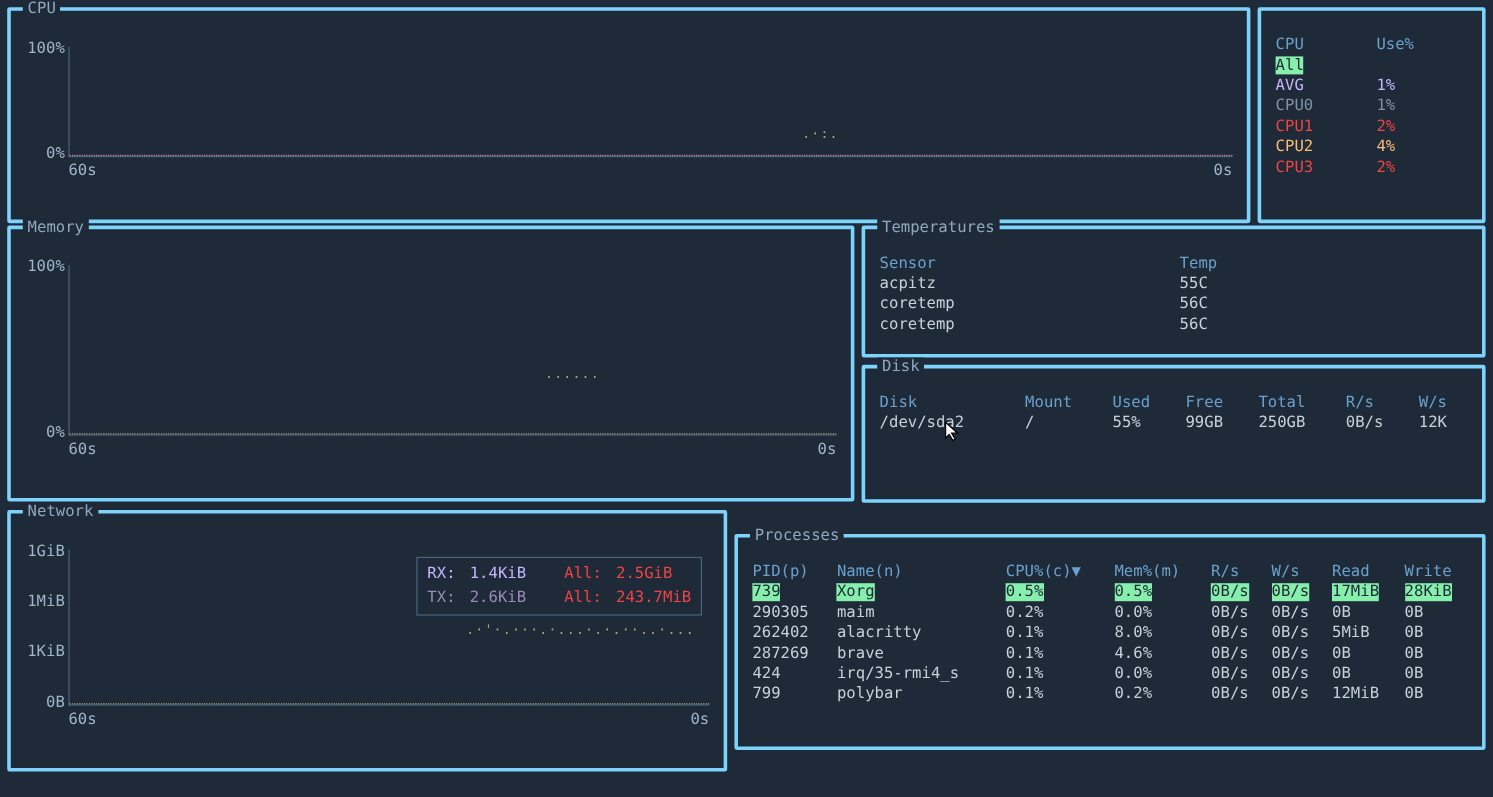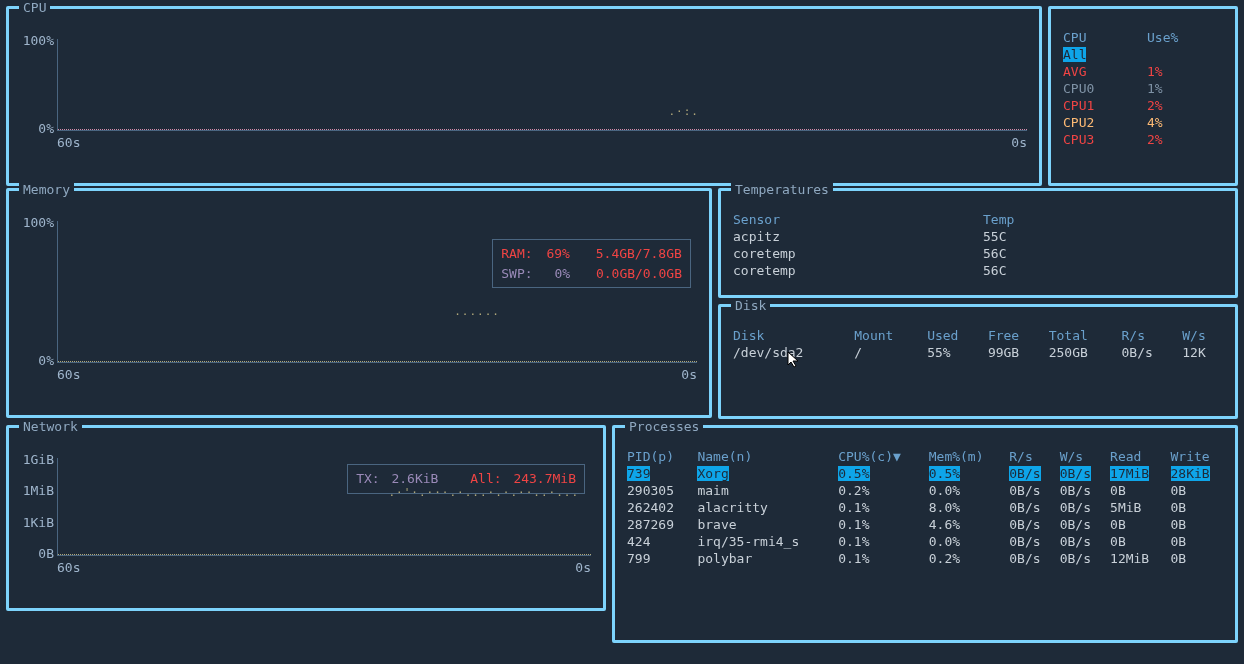--- a/index.html
+++ b/index.html
@@ -26,43 +26,43 @@
     background: #1e2a38;
     padding: 0 4px;
     color: #8fa8c0;
   }
   .row { display: flex; gap: 6px; }
   .col { display: flex; flex-direction: column; gap: 6px; }
   .axis-label { color: #9fb5cc; }
   .header-cell { color: #6aa0cc; }
   .header-temp { color: #6aa0cc; }
   .sort-arrow { color: #6aa0cc; }
-  .sel { background: #0ea5e9; color: #1e2a38; }
-  .c-pink { color: #ef4444; }
+  .sel { background: #86efac; color: #1e2a38; }
+  .c-pink { color: #c4b5fd; }
   .c-yellow { color: #ef4444; }
   .c-cyan { color: #fdba74; }
   .c-purple { color: #9a8ab8; }
   .c-dim { color: #7f92a5; }
   .legend-box {
     border: 1px solid #4a6580;
     padding: 4px 8px;
     line-height: 1.5;
   }
   table { border-collapse: collapse; width: 100%; }
   td, th { text-align: left; padding: 1px 4px; font-weight: normal; white-space: nowrap; }
   .rt { text-align: left; }
 
   
   .cpu-panel { flex: 1; height: 180px; }
   .cpu-list { width: 190px; height: 180px; }
   .mem-panel { flex: 1; height: 230px; }
   .temp-panel { width: 520px; height: 110px; }
   .disk-panel { width: 520px; height: 115px; }
-  .net-panel { width: 600px; height: 186px; }
-  .proc-panel { flex: 1; height: 218px; }
+  .net-panel { width: 600px; height: 218px; }
+  .proc-panel { flex: 1; height: 180px; margin-top: 20px; }
 
   .graph-body {
     border-left: 1px solid #4a6580;
     border-bottom: 1px solid #4a6580;
     margin: 10px 4px 2px 40px;
     height: calc(100% - 42px);
     position: relative;
   }
   .y-ticks { position:absolute; left:-40px; top:-6px; bottom:-6px; width:36px; display:flex; flex-direction:column; justify-content:space-between; text-align:right;}
   .x-ticks { display:flex; justify-content:space-between; margin: 4px 4px 0 40px; }
@@ -129,32 +129,20 @@
   </div>
 </div>
 
 <div class="row" style="margin-top:2px;">
   <div class="panel mem-panel">
     <div class="panel-title">Memory</div>
     <div class="graph-body">
       <div class="y-ticks">
         <span class="axis-label">100%</span>
         <span class="axis-label">0%</span>
-      </div>
-      <div class="legend-box" style="position:absolute; top:18px; right:6px;">
-        <div>
-          <span class="c-pink">RAM:</span>
-          <span class="c-pink" style="margin-left:6px;">69%</span>
-          <span class="c-yellow" style="margin-left:18px;">5.4GB/7.8GB</span>
-        </div>
-        <div>
-          <span class="c-purple">SWP:</span>
-          <span class="c-purple" style="margin-left:14px;">0%</span>
-          <span class="c-yellow" style="margin-left:18px;">0.0GB/0.0GB</span>
-        </div>
       </div>
       <div class="normline" style="bottom:0;"></div>
       <div class="sparkline" style="bottom:44px; left:62%;">......</div>
     </div>
     <div class="x-ticks">
       <span class="axis-label">60s</span>
       <span class="axis-label">0s</span>
     </div>
   </div>
 
@@ -223,20 +211,26 @@
     <div class="panel-title">Network</div>
     <div class="graph-body">
       <div class="y-ticks" id="net-yticks">
           <span class="axis-label">1GiB</span>
           <span class="axis-label">1MiB</span>
           <span class="axis-label">1KiB</span>
           <span class="axis-label">0B</span>
         </div>
       <div class="legend-box" style="position:absolute; top:6px; right:6px;">
         <div>
+          <span class="c-pink">RX:</span>
+          <span class="c-pink" style="margin-left:4px;">1.4KiB</span>
+          <span class="c-yellow" style="margin-left:24px;">All:</span>
+          <span class="c-yellow" style="margin-left:4px;">2.5GiB</span>
+        </div>
+        <div>
           <span class="c-purple">TX:</span>
           <span class="c-purple" style="margin-left:4px;">2.6KiB</span>
           <span class="c-yellow" style="margin-left:24px;">All:</span>
           <span class="c-yellow" style="margin-left:4px;">243.7MiB</span>
         </div>
       </div>
       <div class="sparkline" style="bottom:56px; left:62%;">.·'·.···.·...·.·.··..·...</div>
       <div class="normline" style="bottom:0;"></div>
     </div>
     <div class="x-ticks">

